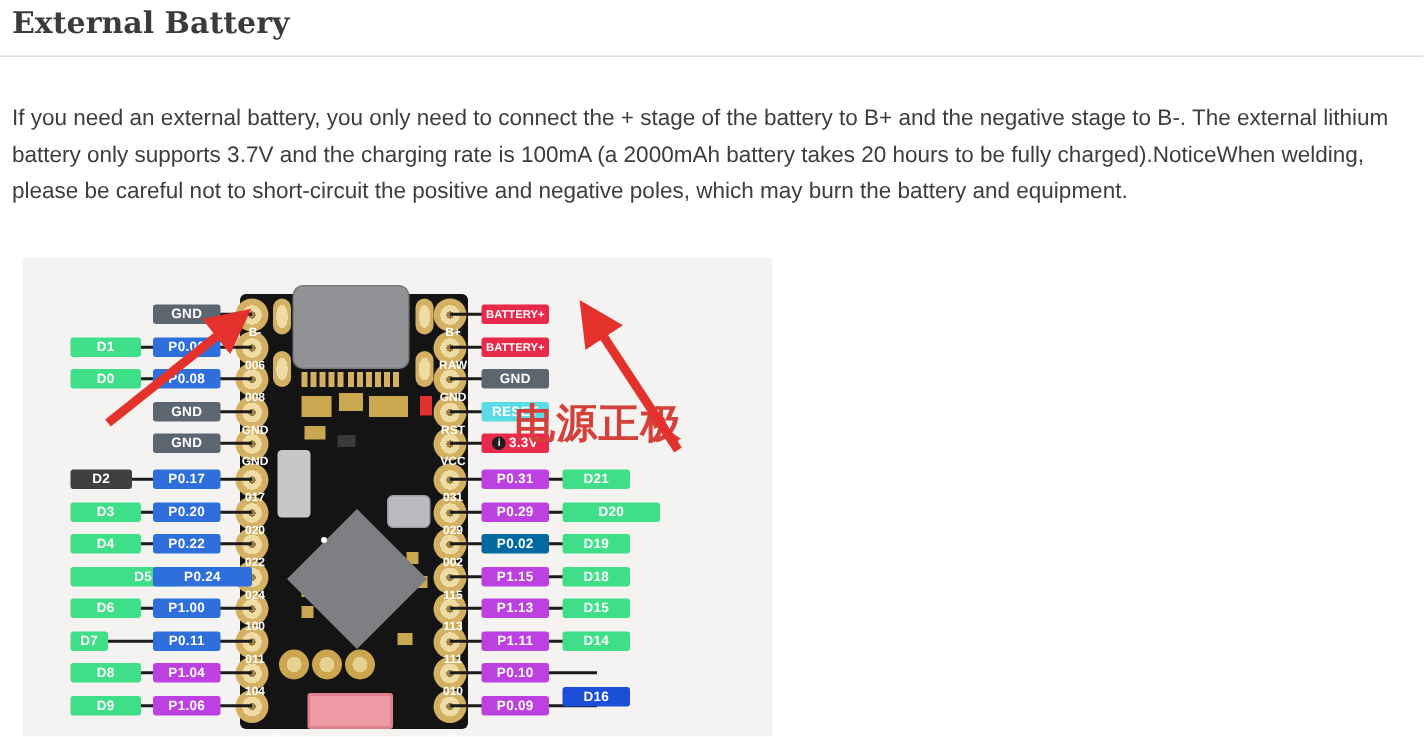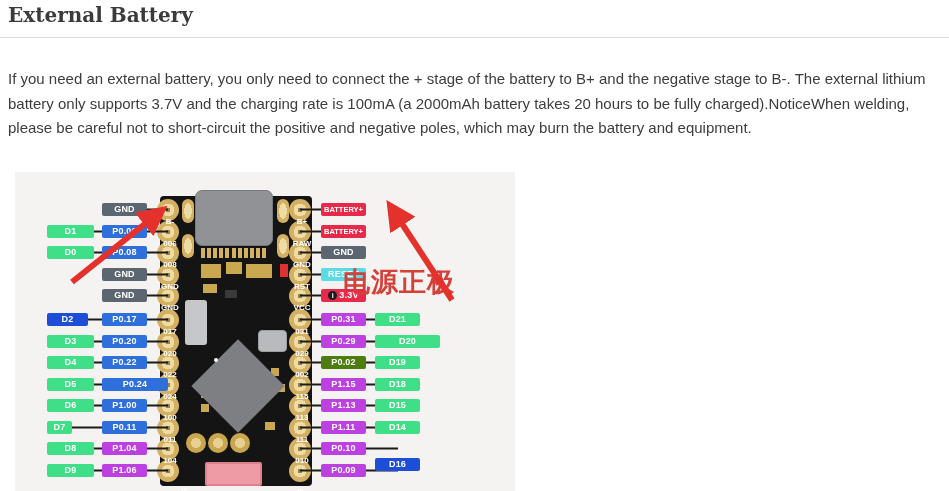--- a/index.html
+++ b/index.html
@@ -143,33 +143,33 @@
         <div class="pin-label" style="left: 32px; top: 74px; width: 47px; background: rgb(63, 223, 135);">D0</div>
         <div class="pin-label" style="left: 87px; top: 74px; width: 45px; background: rgb(46, 111, 219);">P0.08</div>
         <div class="hole" style="left: 153px; top: 102.5px;"></div>
         <div class="silk" style="left: 155px; top: 111px; transform: translateX(-50%);">GND</div>
         <div class="pin-label" style="left: 87px; top: 96px; width: 45px; background: rgb(92, 102, 112);">GND</div>
         <div class="hole" style="left: 153px; top: 123.5px;"></div>
         <div class="silk" style="left: 155px; top: 132px; transform: translateX(-50%);">GND</div>
         <div class="pin-label" style="left: 87px; top: 117px; width: 45px; background: rgb(92, 102, 112);">GND</div>
         <div class="hole" style="left: 153px; top: 147.5px;"></div>
         <div class="silk" style="left: 155px; top: 156px; transform: translateX(-50%);">017</div>
-        <div class="pin-label" style="left: 32px; top: 141px; width: 41px; background: #1d4ed8;">D2</div>
+        <div class="pin-label" style="left: 32px; top: 141px; width: 41px; background: #404040;">D2</div>
         <div class="pin-label" style="left: 87px; top: 141px; width: 45px; background: rgb(46, 111, 219);">P0.17</div>
         <div class="hole" style="left: 153px; top: 169.5px;"></div>
         <div class="silk" style="left: 155px; top: 178px; transform: translateX(-50%);">020</div>
         <div class="pin-label" style="left: 32px; top: 163px; width: 47px; background: rgb(63, 223, 135);">D3</div>
         <div class="pin-label" style="left: 87px; top: 163px; width: 45px; background: rgb(46, 111, 219);">P0.20</div>
         <div class="hole" style="left: 153px; top: 190.5px;"></div>
         <div class="silk" style="left: 155px; top: 199px; transform: translateX(-50%);">022</div>
         <div class="pin-label" style="left: 32px; top: 184px; width: 47px; background: rgb(63, 223, 135);">D4</div>
         <div class="pin-label" style="left: 87px; top: 184px; width: 45px; background: rgb(46, 111, 219);">P0.22</div>
         <div class="hole" style="left: 153px; top: 212.5px;"></div>
         <div class="silk" style="left: 155px; top: 221px; transform: translateX(-50%);">024</div>
-        <div class="pin-label" style="left: 32px; top: 206px; width: 47px; background: rgb(63, 223, 135);">D5</div>
+        <div class="pin-label" style="left: 32px; top: 206px; width: 47px; background: rgb(63, 223, 135); padding-left: 25px;">D5</div>
         <div class="pin-label" style="left: 87px; top: 206px; width: 66px; background: rgb(46, 111, 219);">P0.24</div>
         <div class="hole" style="left: 153px; top: 233.5px;"></div>
         <div class="silk" style="left: 155px; top: 242px; transform: translateX(-50%);">100</div>
         <div class="pin-label" style="left: 32px; top: 227px; width: 47px; background: rgb(63, 223, 135);">D6</div>
         <div class="pin-label" style="left: 87px; top: 227px; width: 45px; background: rgb(46, 111, 219);">P1.00</div>
         <div class="hole" style="left: 153px; top: 255.5px;"></div>
         <div class="silk" style="left: 155px; top: 264px; transform: translateX(-50%);">011</div>
         <div class="pin-label" style="left: 32px; top: 249px; width: 25px; background: rgb(63, 223, 135);">D7</div>
         <div class="pin-label" style="left: 87px; top: 249px; width: 45px; background: rgb(46, 111, 219);">P0.11</div>
         <div class="hole" style="left: 153px; top: 276.5px;"></div>
@@ -201,21 +201,21 @@
         <div class="hole" style="left: 285px; top: 147.5px;"></div>
         <div class="silk" style="left: 287px; top: 156px; transform: translateX(-50%);">031</div>
         <div class="pin-label" style="left: 306px; top: 141px; width: 45px; background: rgb(188, 65, 224);">P0.31</div>
         <div class="pin-label" style="left: 360px; top: 141px; width: 45px; background: rgb(63, 223, 135);">D21</div>
         <div class="hole" style="left: 285px; top: 169.5px;"></div>
         <div class="silk" style="left: 287px; top: 178px; transform: translateX(-50%);">029</div>
         <div class="pin-label" style="left: 306px; top: 163px; width: 45px; background: rgb(188, 65, 224);">P0.29</div>
         <div class="pin-label" style="left: 360px; top: 163px; width: 65px; background: rgb(63, 223, 135);">D20</div>
         <div class="hole" style="left: 285px; top: 190.5px;"></div>
         <div class="silk" style="left: 287px; top: 199px; transform: translateX(-50%);">002</div>
-        <div class="pin-label" style="left: 306px; top: 184px; width: 45px; background: #4d7c0f;">P0.02</div>
+        <div class="pin-label" style="left: 306px; top: 184px; width: 45px; background: #0369a1;">P0.02</div>
         <div class="pin-label" style="left: 360px; top: 184px; width: 45px; background: rgb(63, 223, 135);">D19</div>
         <div class="hole" style="left: 285px; top: 212.5px;"></div>
         <div class="silk" style="left: 287px; top: 221px; transform: translateX(-50%);">115</div>
         <div class="pin-label" style="left: 306px; top: 206px; width: 45px; background: rgb(188, 65, 224);">P1.15</div>
         <div class="pin-label" style="left: 360px; top: 206px; width: 45px; background: rgb(63, 223, 135);">D18</div>
         <div class="hole" style="left: 285px; top: 233.5px;"></div>
         <div class="silk" style="left: 287px; top: 242px; transform: translateX(-50%);">113</div>
         <div class="pin-label" style="left: 306px; top: 227px; width: 45px; background: rgb(188, 65, 224);">P1.13</div>
         <div class="pin-label" style="left: 360px; top: 227px; width: 45px; background: rgb(63, 223, 135);">D15</div>
         <div class="hole" style="left: 285px; top: 255.5px;"></div>

